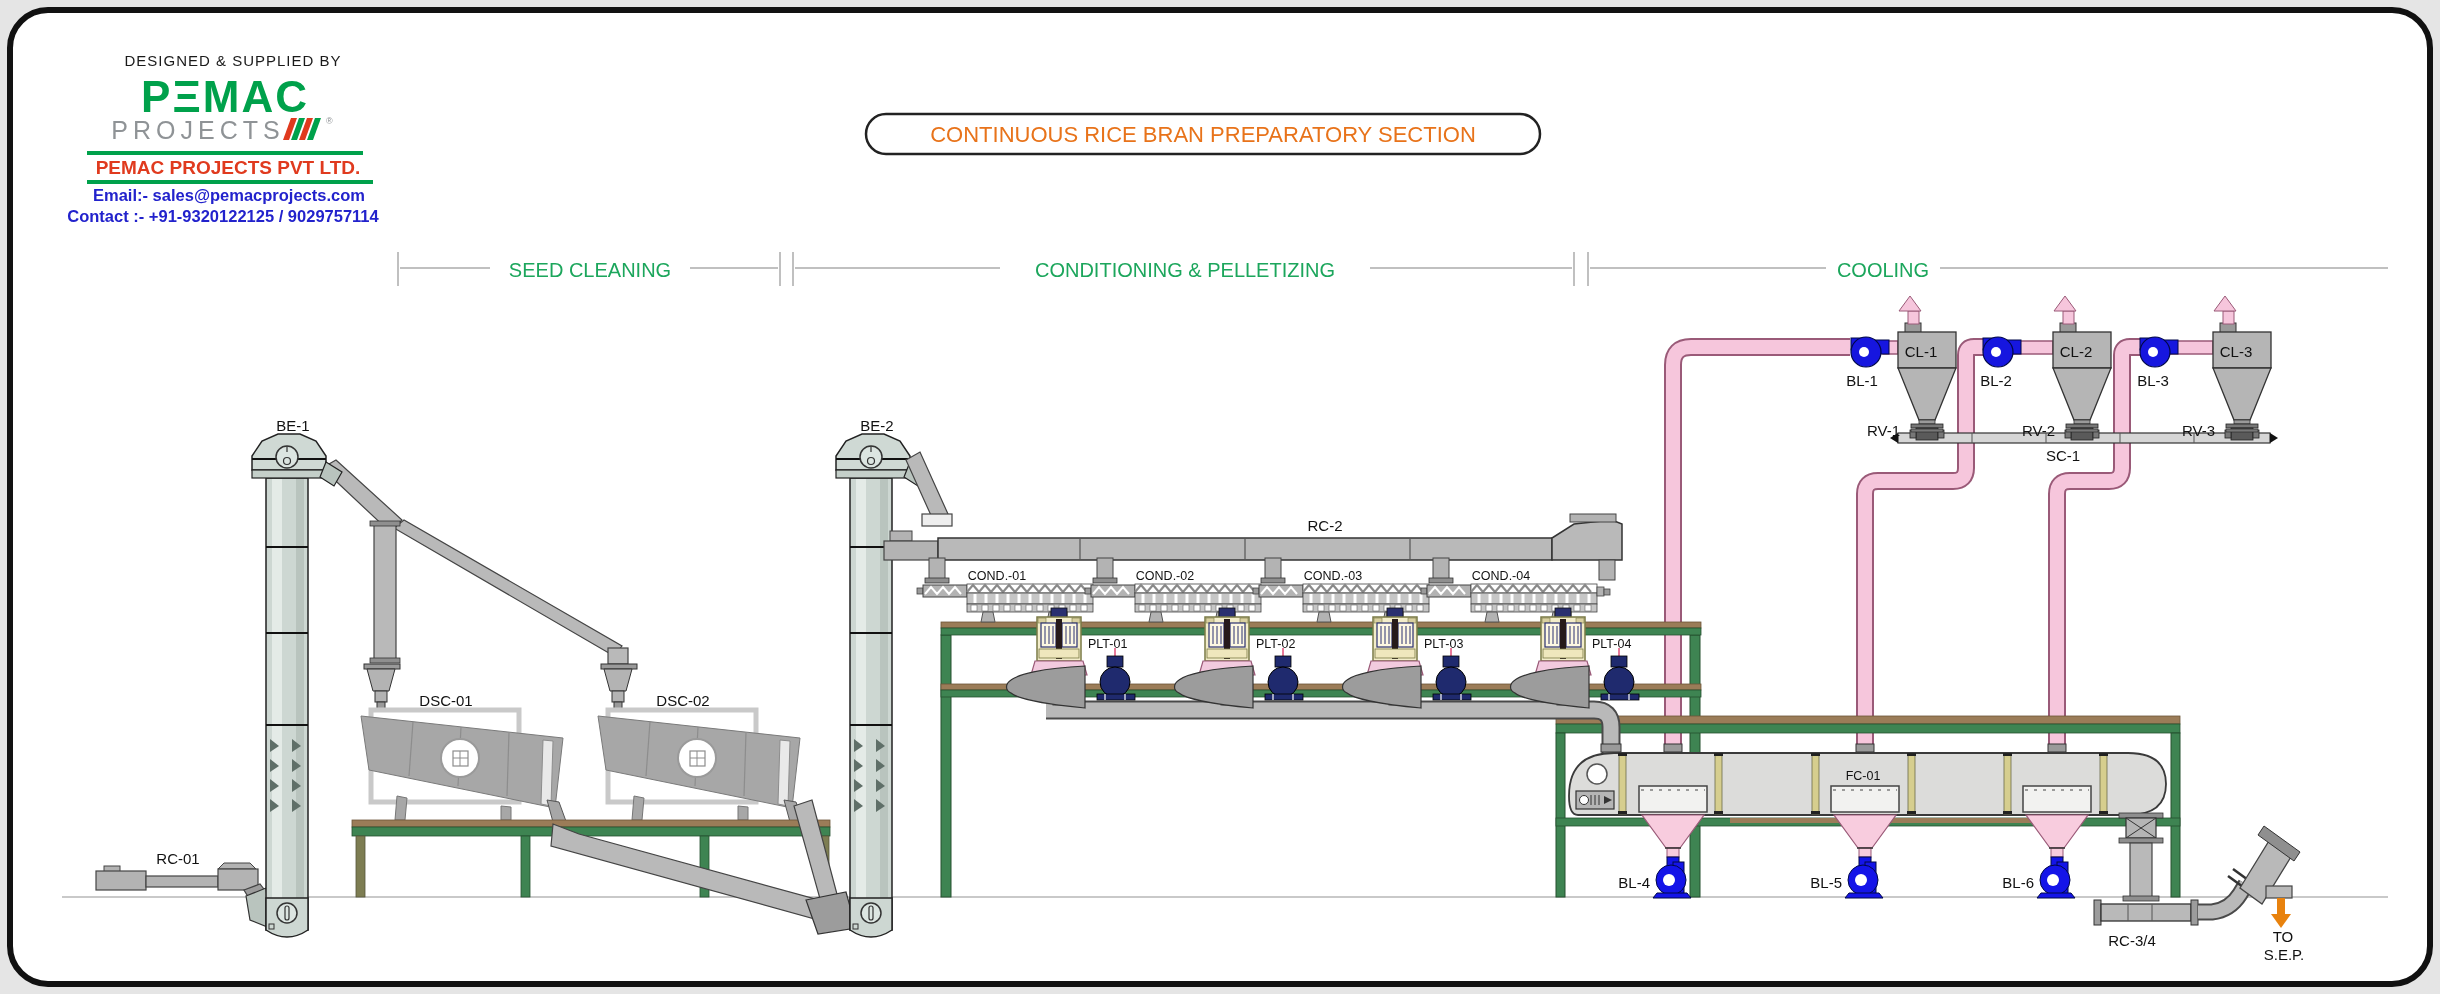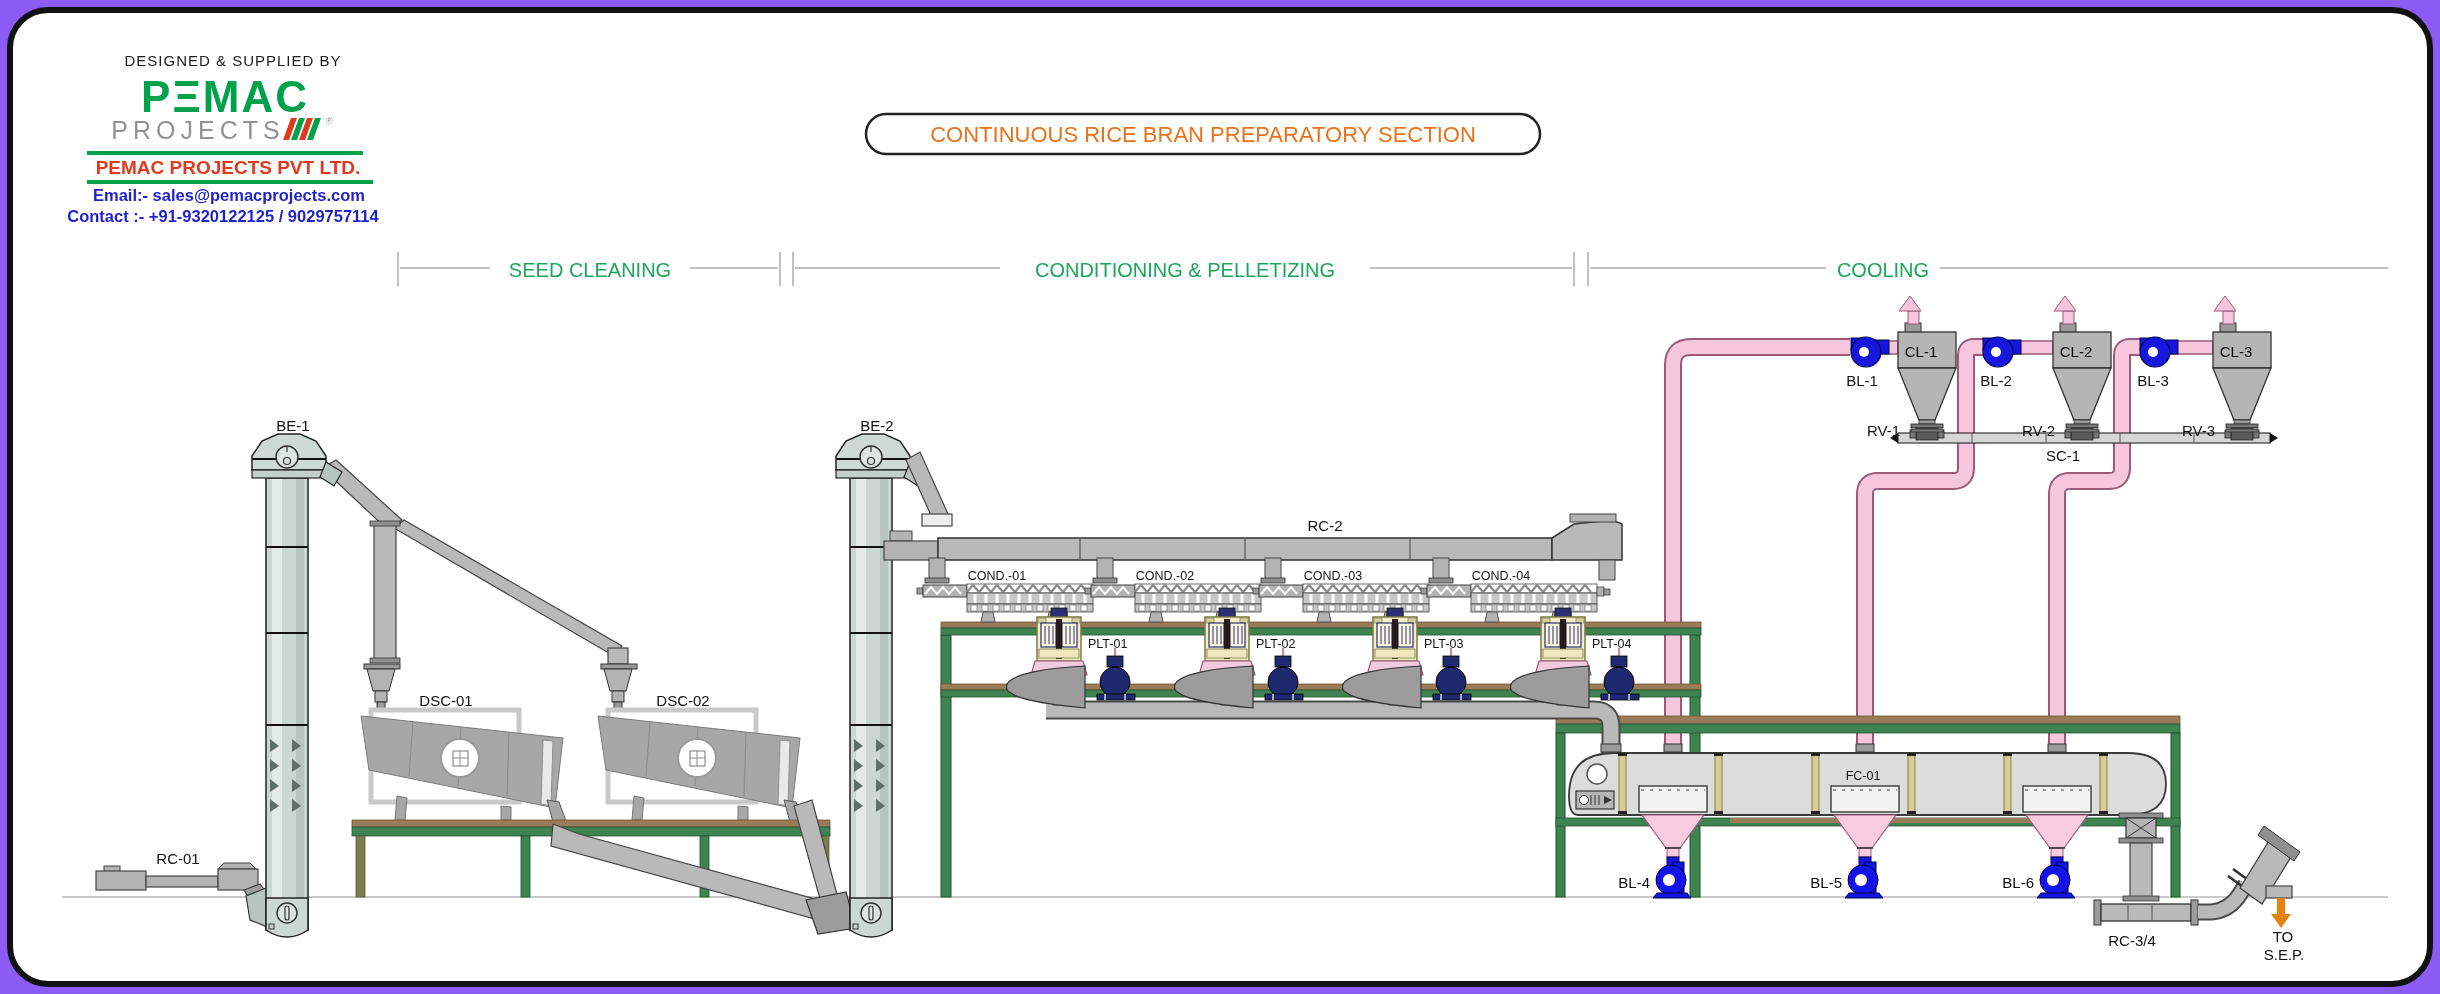--- a/index.html
+++ b/index.html
@@ -1,16 +1,16 @@
 <!DOCTYPE html>
 <html><head>
 <meta charset="utf-8">
 <style>
   html,body{margin:0;padding:0;background:#ffffff;}
-  #stage{position:relative;width:2440px;height:994px;background:#8b5cf6;font-family:"Liberation Sans",sans-serif;}
+  #stage{position:relative;width:2440px;height:994px;background:#e5e5e5;font-family:"Liberation Sans",sans-serif;}
   svg{position:absolute;left:0;top:0;}
   text{font-family:"Liberation Sans",sans-serif;fill:#111;}
   .sm{font-size:12.5px;}
   .md{font-size:15px;}
   .brand-top{font-size:15px;letter-spacing:1px;fill:#1a1a1a;}
   .brand-logo{font-size:44px;font-weight:bold;letter-spacing:2px;fill:#00A14B;}
   .brand-sub{font-size:25px;letter-spacing:5px;fill:#8f9396;}
   .brand-tm{font-size:9px;fill:#8f9396;}
   .brand-co{font-size:19px;font-weight:bold;fill:#E03A1E;}
   .brand-blue{font-size:16.5px;font-weight:bold;fill:#2222CC;}

